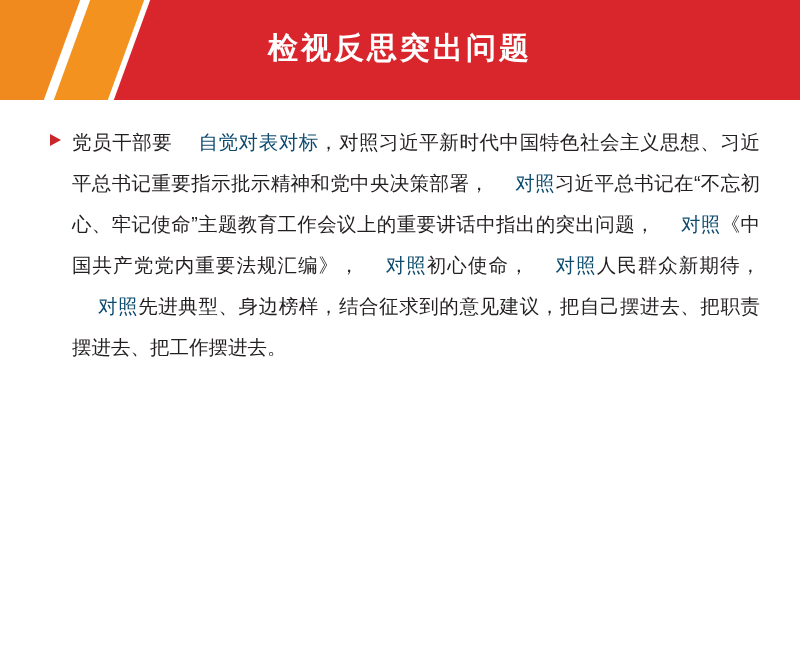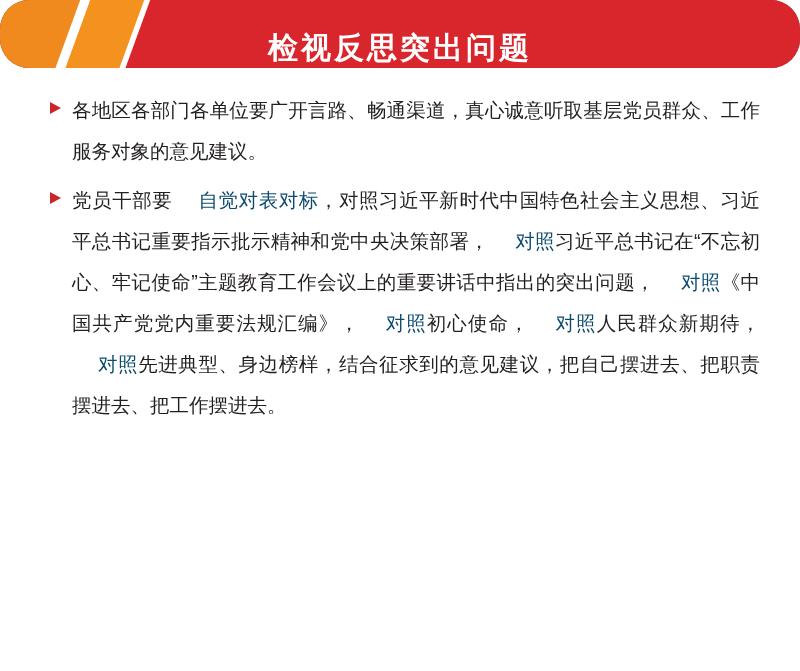--- a/index.html
+++ b/index.html
@@ -16,24 +16,23 @@
   .page {
     position: relative;
     width: 800px;
     height: 671px;
     background: #ffffff;
   }
   
   .banner {
     position: relative;
     width: 800px;
-    height: 68px;
+    height: 100px;
     overflow: hidden;
     background: #7f1d1d;
-    border-radius: 29px;
   }
   .banner-bg {
     position: absolute;
     left: 0;
     top: 0;
     width: 800px;
     height: 96px;
   }
   .band {
     position: absolute;
@@ -127,30 +126,20 @@
       <div class="band band-white-1"></div>
       <div class="band band-orange-2"></div>
       <div class="band band-white-2"></div>
       <div class="band band-red"></div>
     </div>
     <div class="banner-title">检视反思突出问题</div>
   </div>
 
   <div class="content">
 
-    <div class="para">
-      <span class="bullet">
-        <svg width="14" height="14" viewBox="0 0 14 14" aria-hidden="true">
-          <polygon points="2,1 13,7 2,13" fill="#c9252b"></polygon>
-        </svg>
-      </span>
-      <div class="para-text">
-        <span>各地区各部门各单位要广开言路、畅通渠道，真心诚意听取基层党员群众、工作服务对象的意见建议。</span>
-      </div>
-    </div>
 
     <div class="para">
       <span class="bullet">
         <svg width="14" height="14" viewBox="0 0 14 14" aria-hidden="true">
           <polygon points="2,1 13,7 2,13" fill="#c9252b"></polygon>
         </svg>
       </span>
       <div class="para-text">
         <span>党员干部要</span><span class="hl">自觉对表对标</span><span>，对照习近平新时代中国特色社会主义思想、习近平总书记重要指示批示精神和党中央决策部署，</span><span class="hl">对照</span><span>习近平总书记在“不忘初心、牢记使命”主题教育工作会议上的重要讲话中指出的突出问题，</span><span class="hl">对照</span><span>《中国共产党党内重要法规汇编》，</span><span class="hl">对照</span><span>初心使命，</span><span class="hl">对照</span><span>人民群众新期待，</span><span class="hl">对照</span><span>先进典型、身边榜样，结合征求到的意见建议，把自己摆进去、把职责摆进去、把工作摆进去。</span>
       </div>

